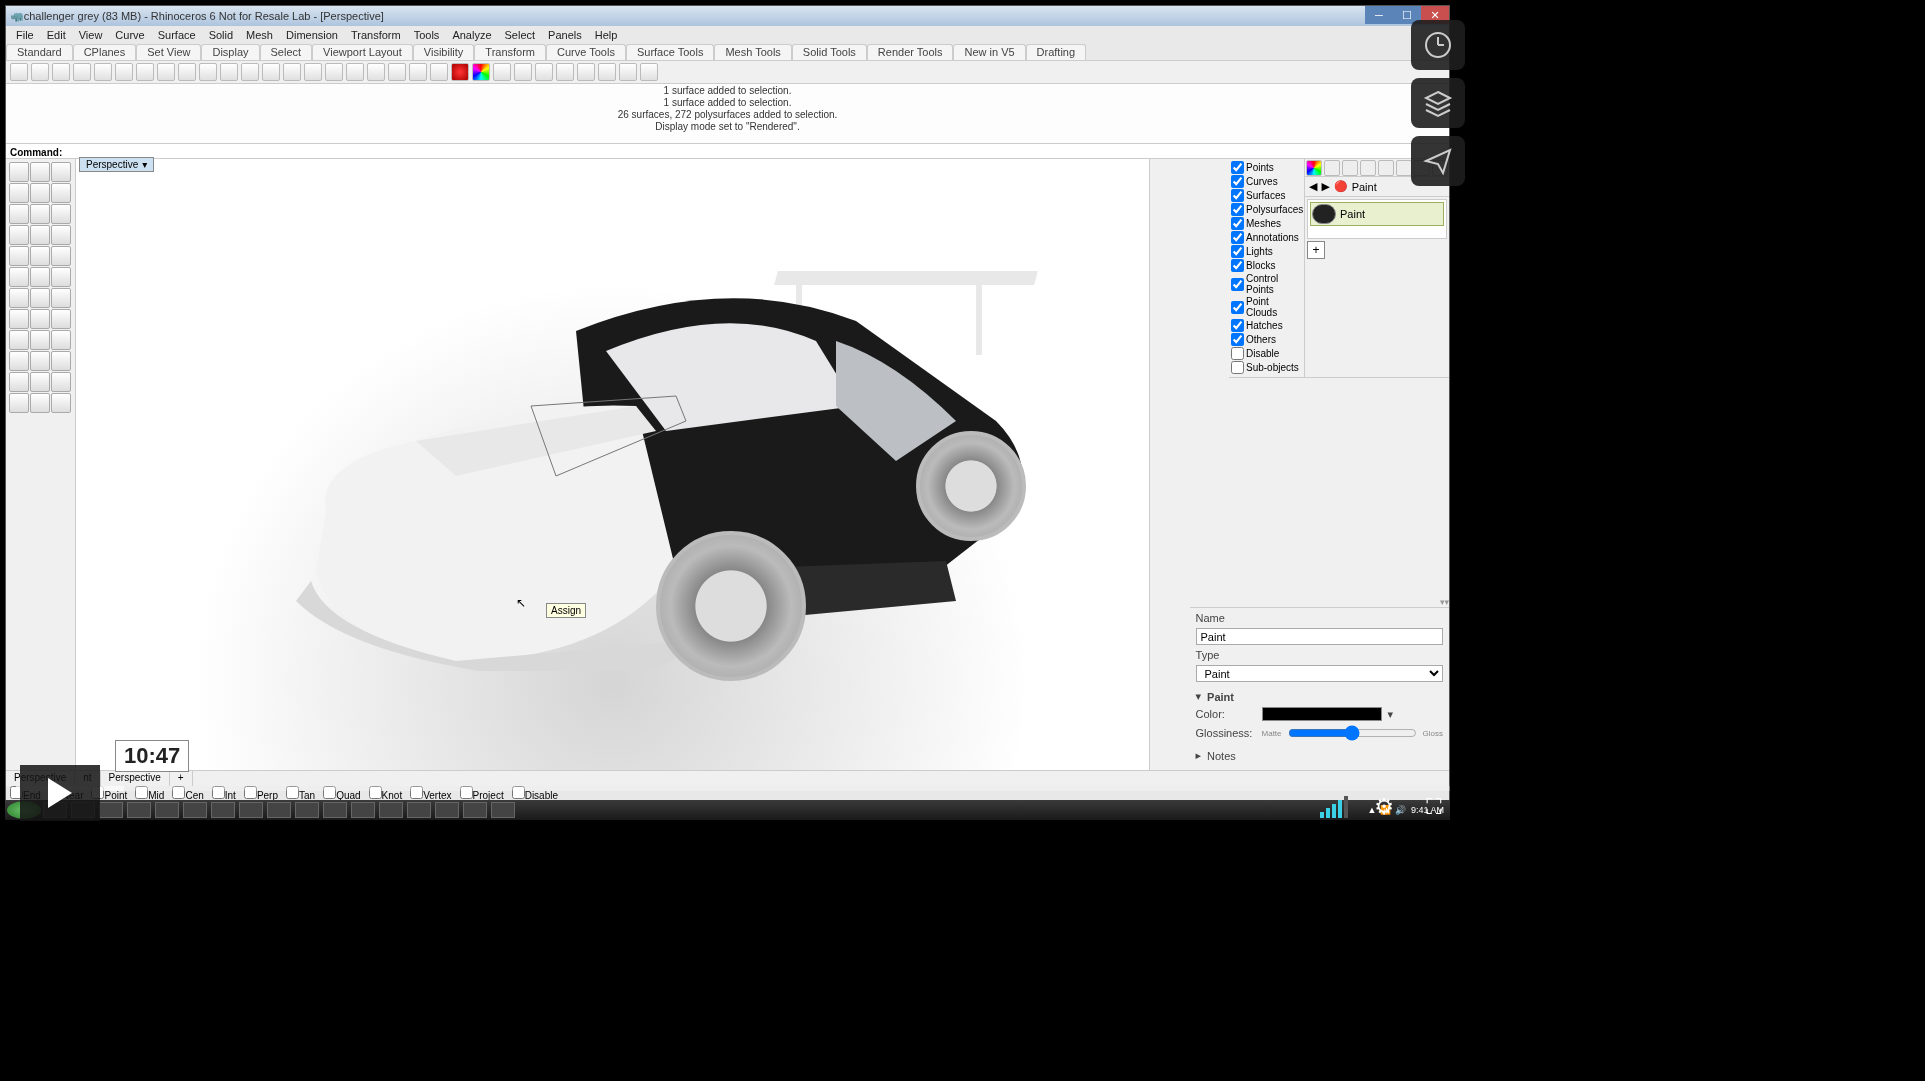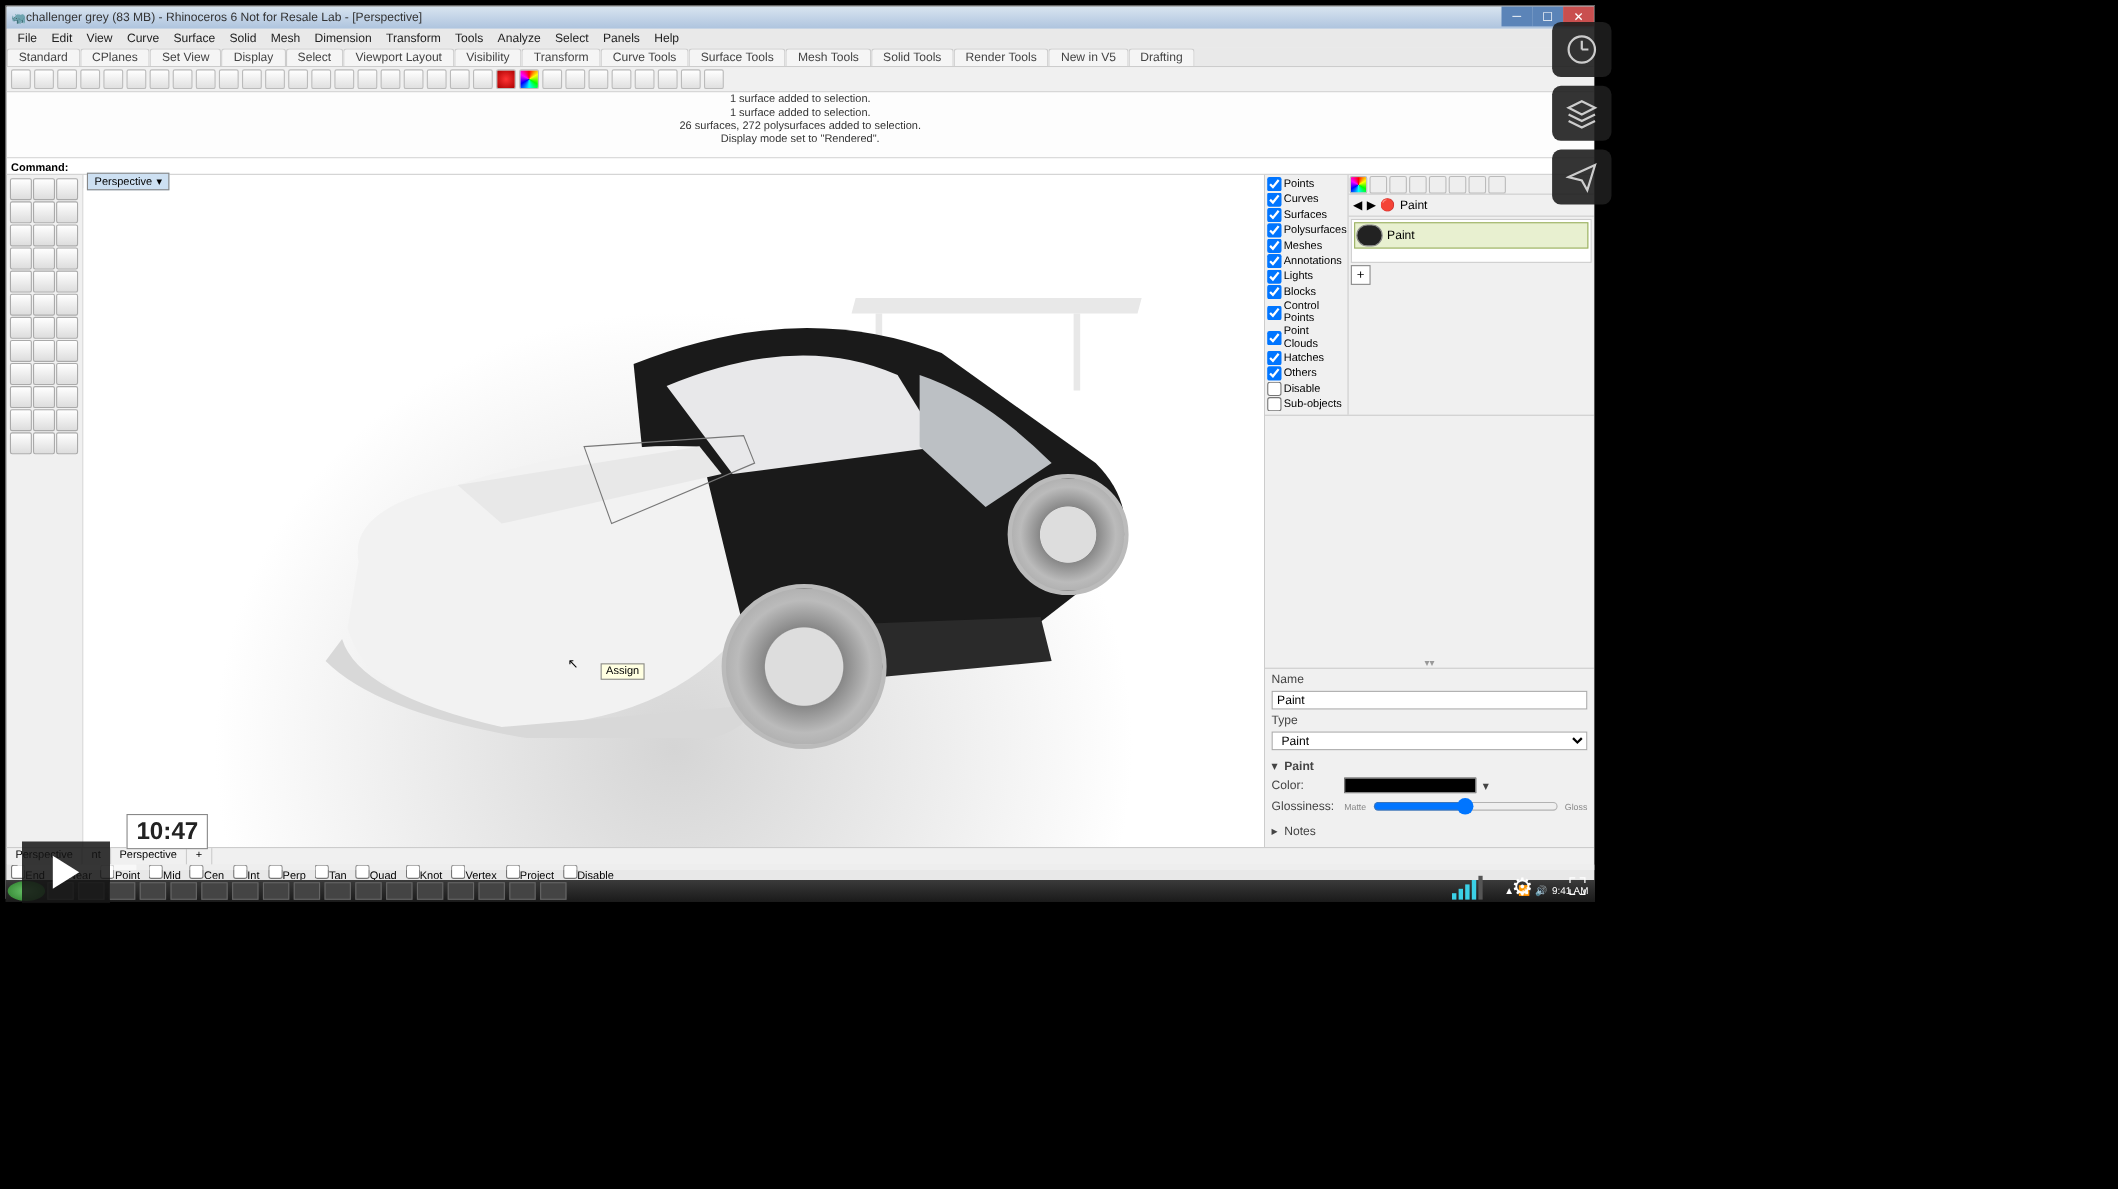--- a/index.html
+++ b/index.html
@@ -18,21 +18,21 @@
 .cmdline { height: 15px; background: #fff; border-bottom: 1px solid #ccc; font-size: 10px; display: flex; align-items: flex-end; padding-left: 4px; }
 .mainarea { flex: 1; display: flex; position: relative; }
 .lefttoolbar { width: 70px; background: #f0f0f0; border-right: 1px solid #ccc; padding: 3px; display: grid; grid-template-columns: repeat(3,20px); grid-auto-rows: 20px; gap: 1px; align-content: start; }
 .lefttoolbar .tbtn { background: linear-gradient(#fff,#ddd); border: 1px solid #aaa; border-radius: 2px; }
 .viewport { flex: 1; background: #fff; position: relative; }
 .viewport-tab { position: absolute; left: 3px; top: -2px; background: #cde0f2; border: 1px solid #888; font-size: 10px; padding: 1px 6px; display: flex; align-items: center; gap: 4px; z-index: 5; }
 .viewport-canvas { position: absolute; left: 0; top: 12px; right: 0; bottom: 0; background: radial-gradient(ellipse at 50% 85%, #d5d5d5 0%, #fff 55%); overflow: hidden; }
 .car { position: absolute; left: 180px; top: 60px; width: 800px; height: 440px; }
 .tooltip-assign { position: absolute; left: 470px; top: 432px; background: #ffffe1; border: 1px solid #888; font-size: 10px; padding: 1px 4px; }
 .cursor { position: absolute; left: 440px; top: 425px; font-size: 12px; }
-.rightpanel { width: 300px; background: #f0f0f0; border-left: 1px solid #ccc; display: flex; flex-direction: column; }
+.rightpanel { width: 300px; background: #f0f0f0; border-left: 1px solid #ccc; display: flex; flex-direction: column; align-items: flex-end; }
 .filter-panel { flex: 0 0 auto; border-bottom: 1px solid #ccc; display: flex; }
 .filter-left { width: 75px; font-size: 10px; padding: 2px; }
 .filter-left label { display: flex; align-items: center; gap: 2px; margin-bottom: 1px; }
 .panel-tabs { height: 18px; display: flex; align-items: center; gap: 2px; padding: 1px; border-bottom: 1px solid #ccc; }
 .panel-tabs .ptab { width: 16px; height: 16px; border: 1px solid #bbb; border-radius: 2px; background: #eee; }
 .breadcrumb { height: 20px; display: flex; align-items: center; gap: 4px; padding: 0 4px; font-size: 11px; border-bottom: 1px solid #ccc; }
 .mat-list { height: 40px; background: #fff; border: 1px solid #ccc; margin: 2px; padding: 2px; }
 .mat-item { display: flex; align-items: center; gap: 4px; font-size: 11px; background: #e8f0d0; border: 1px solid #9ab060; padding: 1px; }
 .mat-swatch { width: 24px; height: 20px; background: #222; border-radius: 10px; border: 1px solid #888; }
 .add-btn { width: 18px; height: 18px; border: 1px solid #888; margin: 2px; display: flex; align-items: center; justify-content: center; font-size: 12px; background: #fff; }

